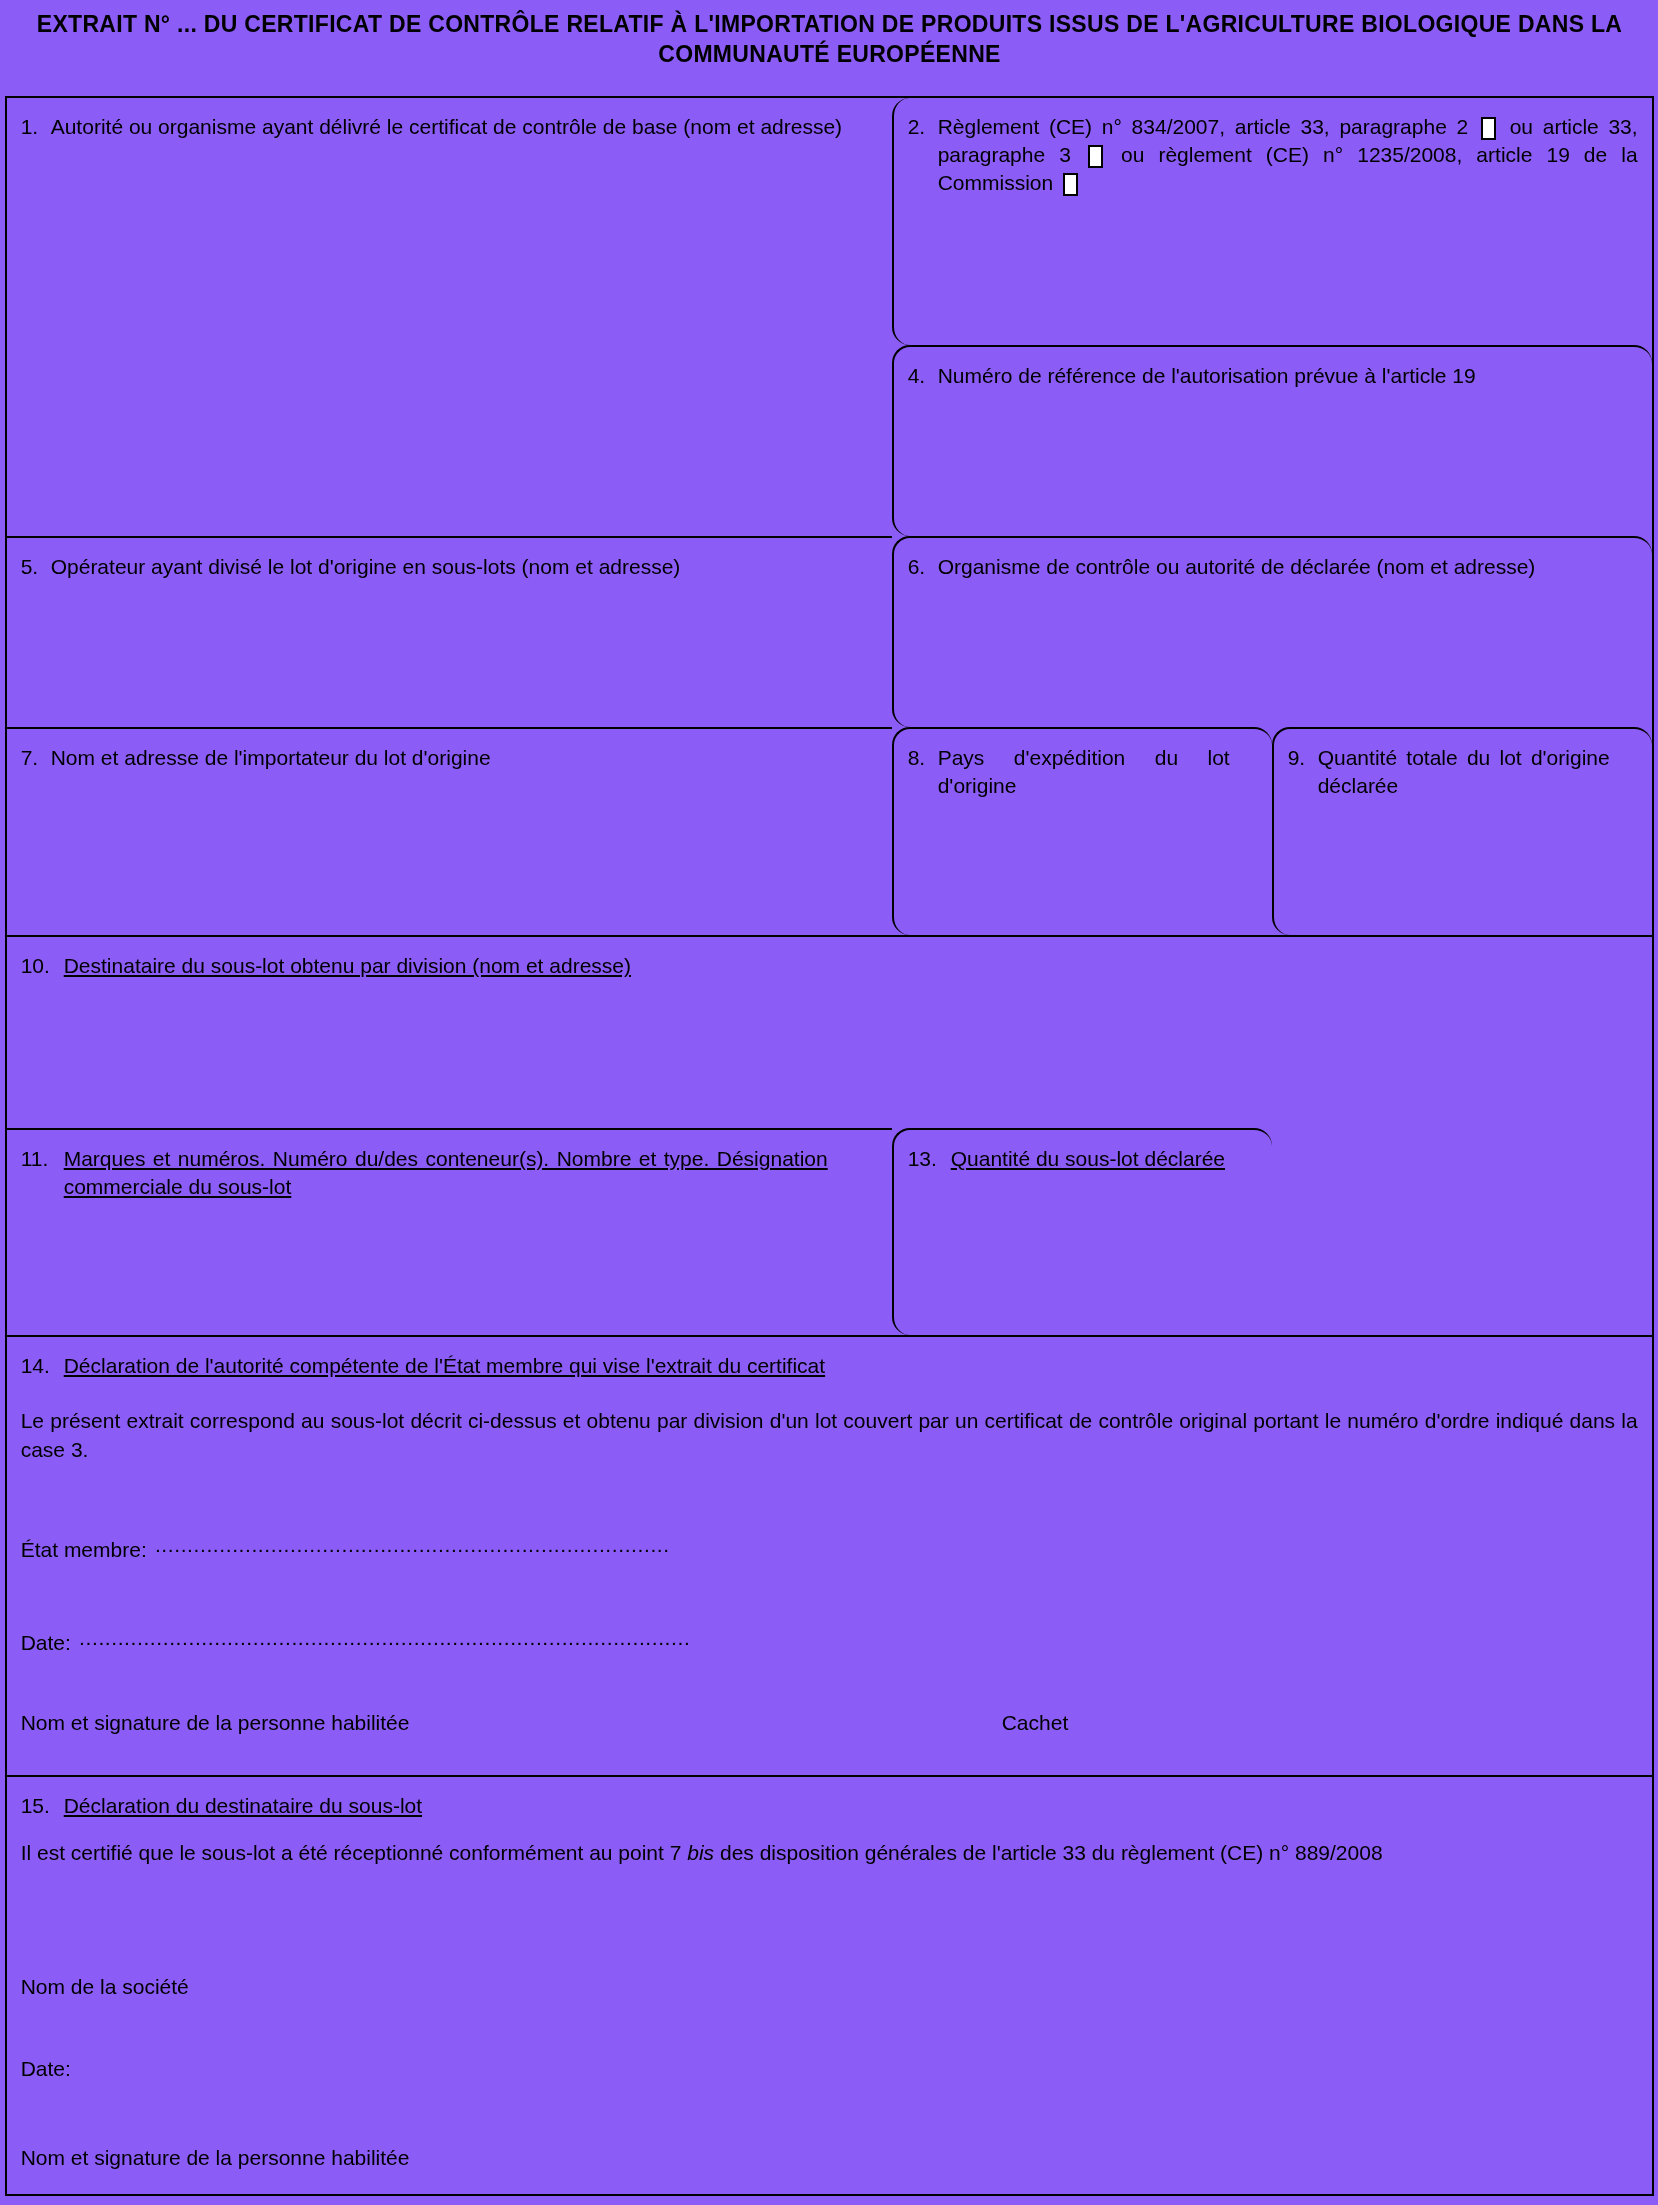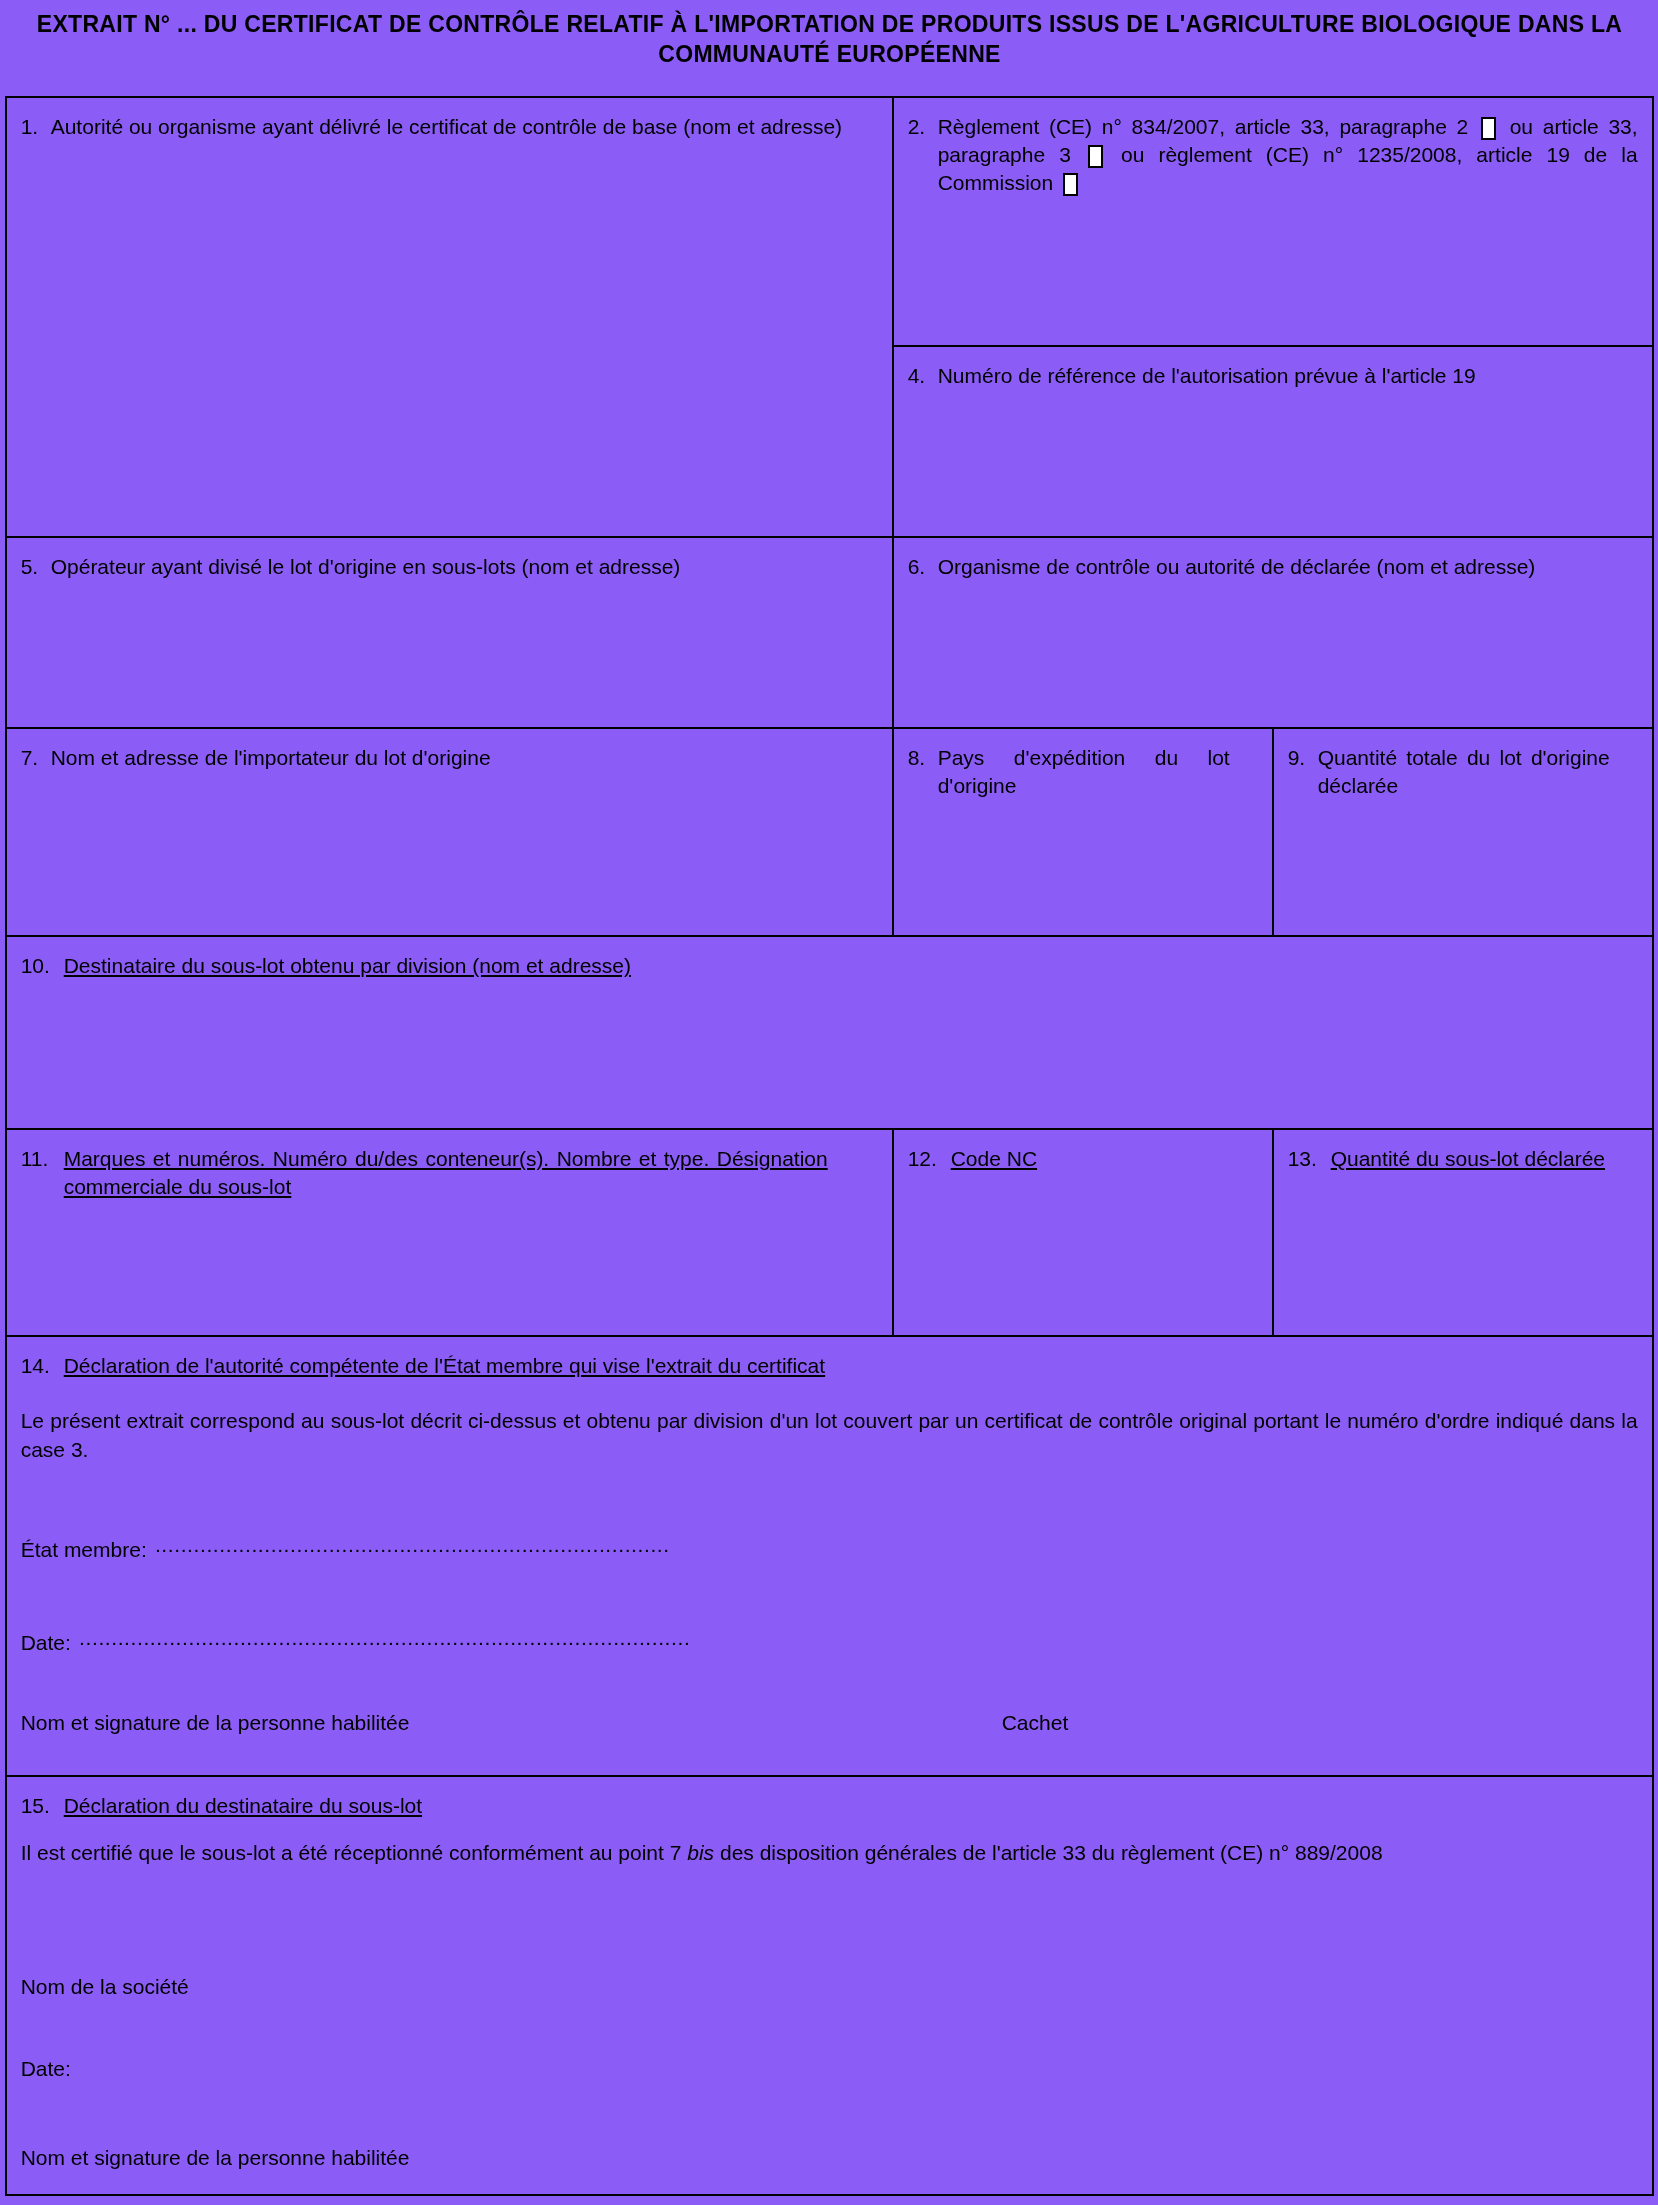--- a/index.html
+++ b/index.html
@@ -32,21 +32,21 @@
     display: grid;
     grid-template-columns: 53.8% 23.1% 23.1%;
     grid-template-rows: 247px 191px 191px 208px 193px 207px 440px 419px;
     font-size: 21px;
   }
   .cell {
     box-sizing: border-box;
     padding: 15px 14px;
     overflow: hidden;
   }
-  .bl { border-left: 2.3px solid #000000; }
+  .bl { border-left: 2.3px solid #000000; border-radius: 18px; }
   .bt { border-top: 2.3px solid #000000; }
   .span2 { grid-column: 2 / span 2; }
   .span3 { grid-column: 1 / span 3; }
   .label {
     text-align: justify;
     line-height: 28px;
   }
   .num {
     display: inline-block;
     text-indent: 0;
@@ -138,23 +138,20 @@
     </div>
 
     <div class="cell bt span3">
       <div class="label hang-d"><span class="num">10.</span><span>Destinataire du sous-lot obtenu par division (nom et adresse)</span></div>
     </div>
 
     <div class="cell bt">
       <div class="label hang-d w1300"><span class="num">11.</span><span>Marques et numéros. Numéro du/des conteneur(s). Nombre et type. Désig­nation commerciale du sous-lot</span></div>
     </div>
     <div class="cell bt bl">
-      <div class="label hang-d"><span class="num">12.</span><span>Code NC</span></div>
-    </div>
-    <div class="cell bt bl">
       <div class="label hang-d narrow"><span class="num">13.</span><span>Quantité du sous-lot déclarée</span></div>
     </div>
 
     <div class="cell bt span3">
       <div class="label hang-d"><span class="num">14.</span><span>Déclaration de l'autorité compétente de l'État membre qui vise l'extrait du certificat</span></div>
       <div class="para">Le présent extrait correspond au sous-lot décrit ci-dessus et obtenu par division d'un lot couvert par un certificat de contrôle original portant le numéro d'ordre indiqué dans la case 3.</div>
       <div class="entry-row mt-etat">
         <span>État membre:</span><span class="dots dots-etat">............................................................................................................................................................................</span>
       </div>
       <div class="entry-row mt-date">

